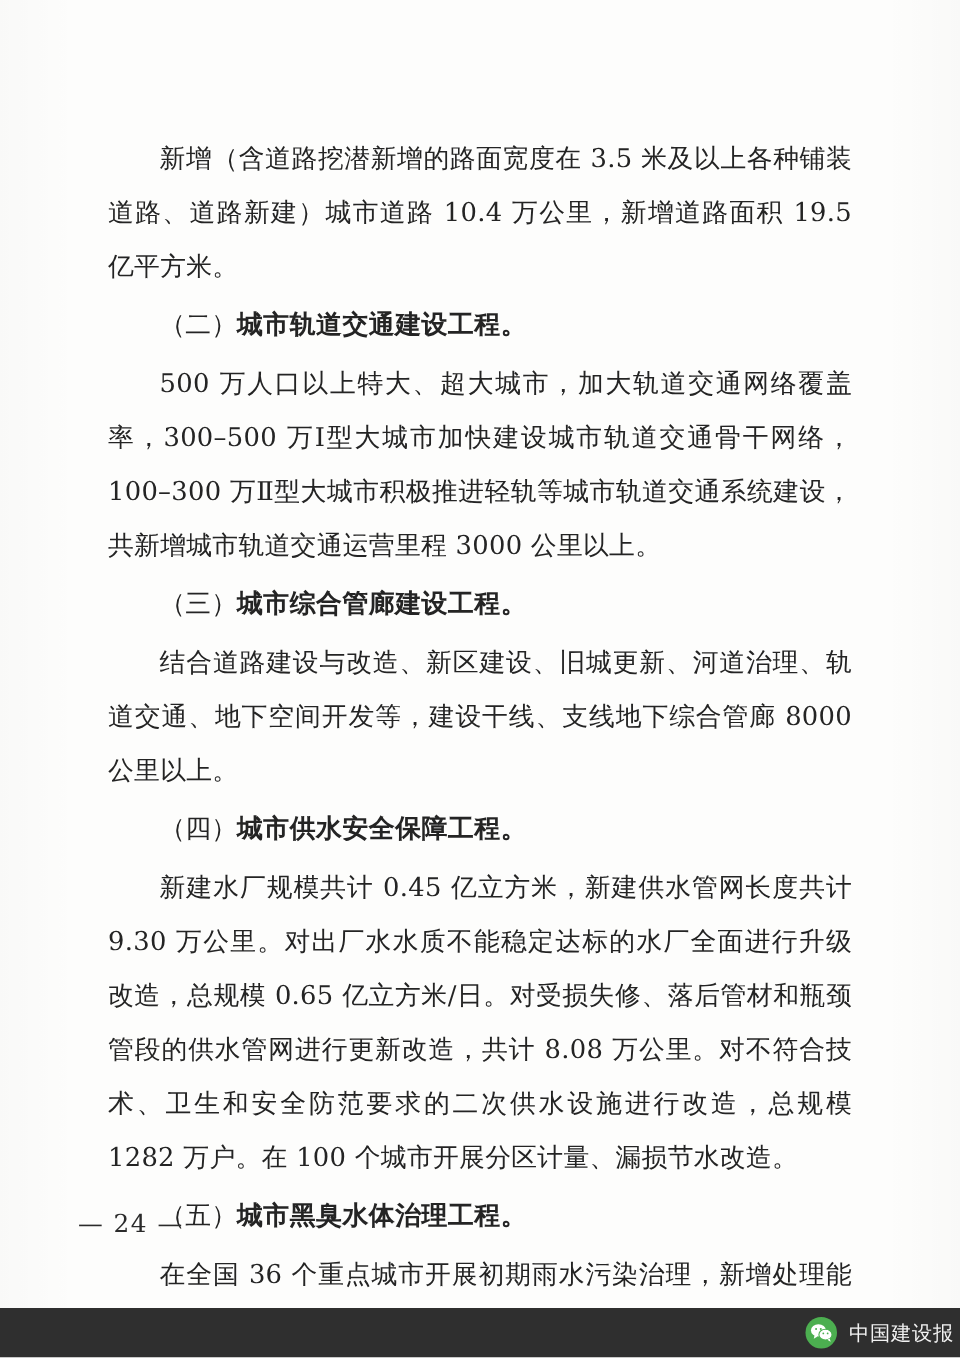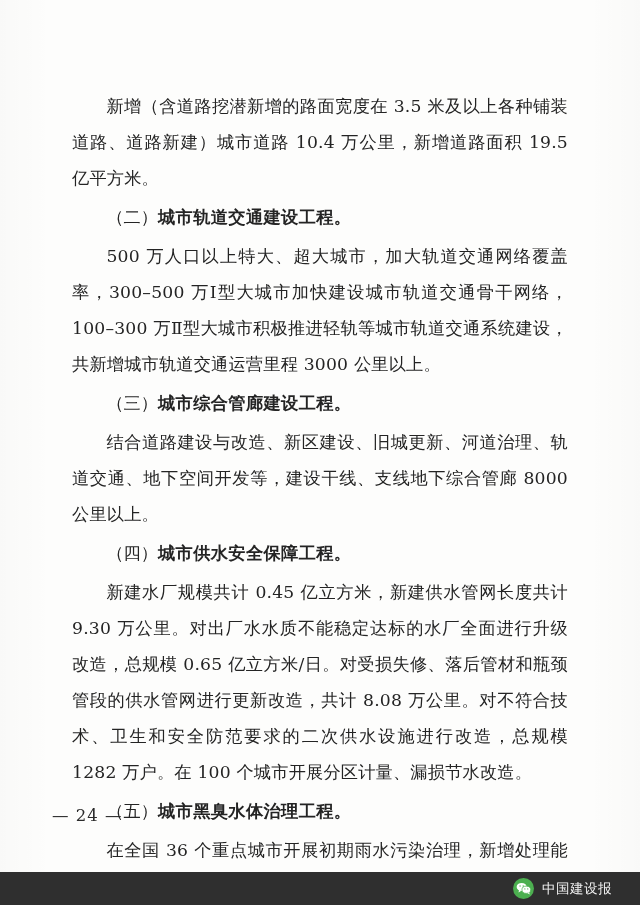--- a/index.html
+++ b/index.html
@@ -69,21 +69,21 @@
     height: 33px;
     background: #2f2f2f;
   }
   .footer-inner {
     position: absolute;
     right: 0;
     top: 0;
     height: 33px;
     display: flex;
     align-items: center;
-    padding-right: 28px;
+    padding-right: 4px;
     gap: 8px;
   }
   .wechat-icon {
     width: 21px;
     height: 21px;
     border-radius: 50%;
     background: #4caf50;
     display: inline-flex;
     align-items: center;
     justify-content: center;

